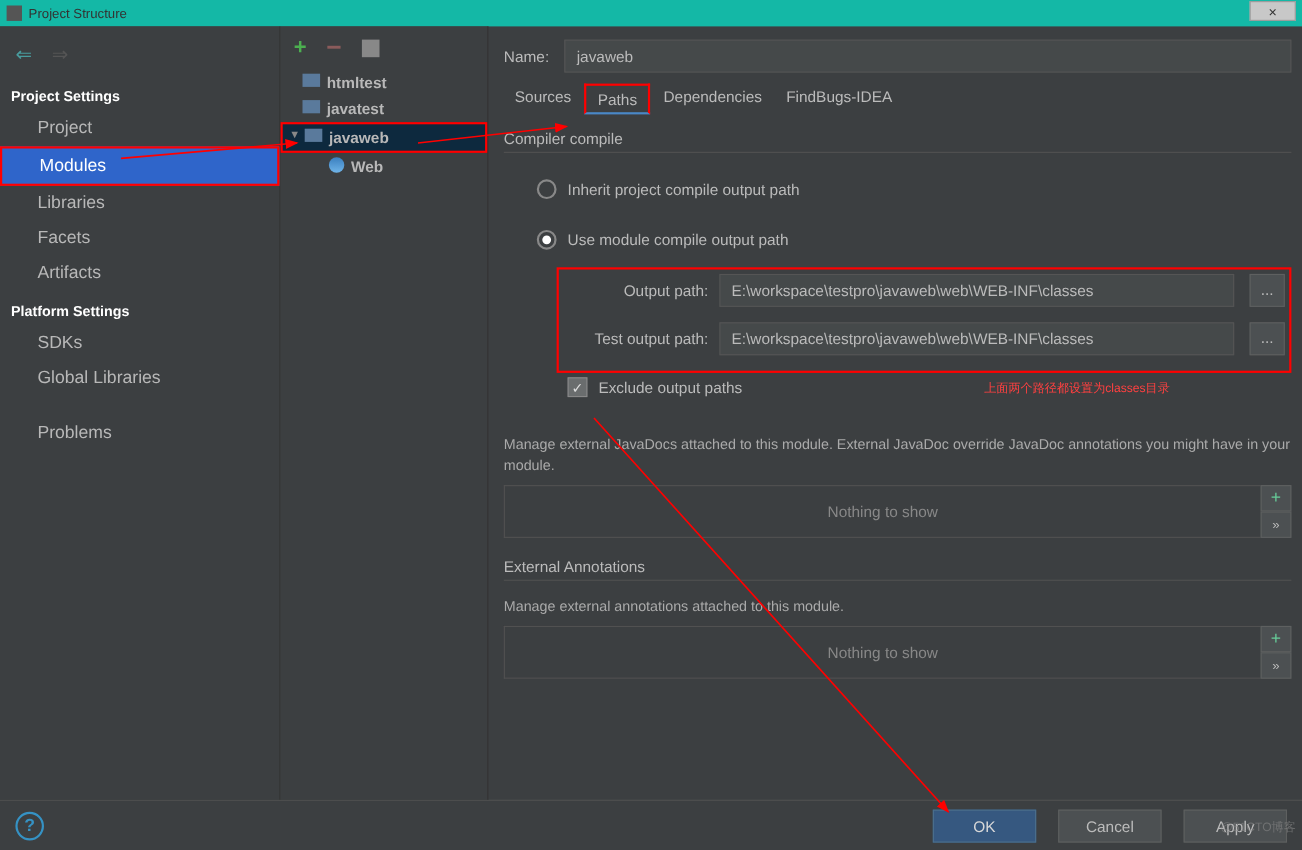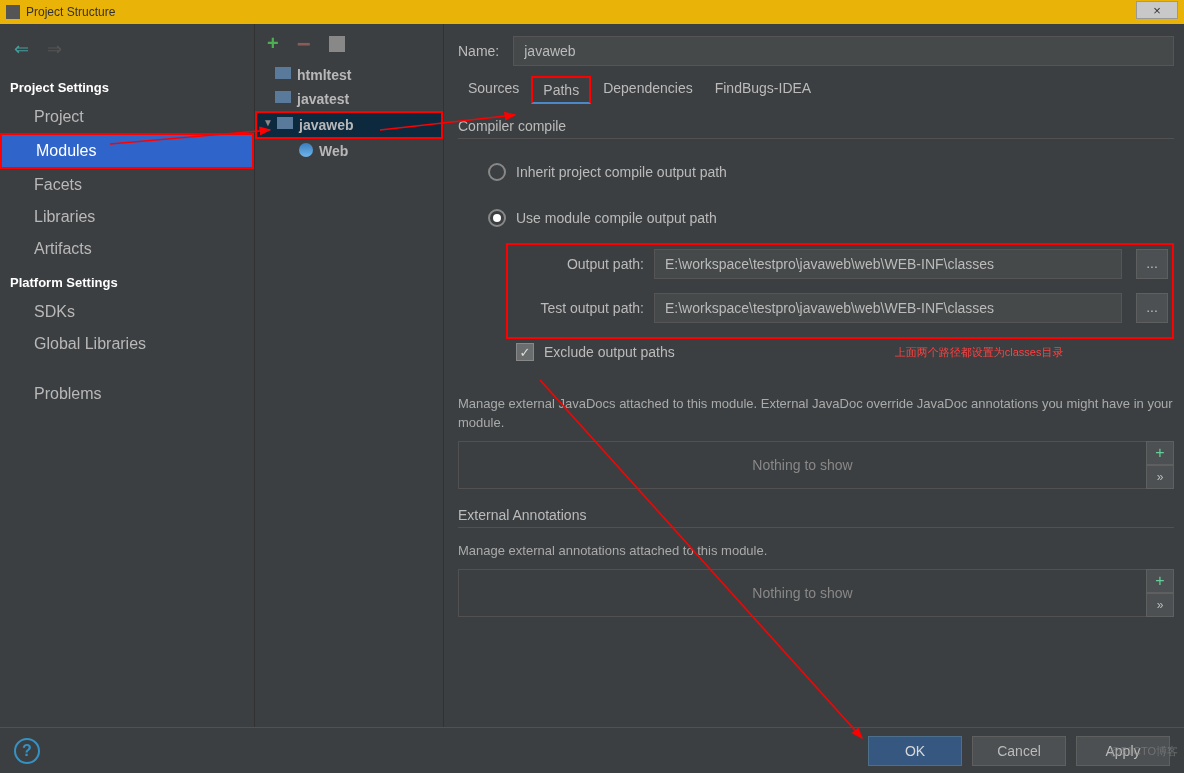--- a/index.html
+++ b/index.html
@@ -1,19 +1,19 @@
 <!DOCTYPE html>
 <html><head>
 <meta charset="utf-8">
 <style>
 * { margin: 0; padding: 0; box-sizing: border-box; font-family: "Segoe UI", Arial, sans-serif; }
 body { background: #3c3f41; color: #bbbbbb; width: 1184px; height: 773px; overflow: hidden; position: relative; }
 
 
-.titlebar { height: 24px; background: #eab308; display: flex; align-items: center; padding: 0 6px; color: #333; font-size: 12px; }
+.titlebar { height: 24px; background: #14b8a6; display: flex; align-items: center; padding: 0 6px; color: #333; font-size: 12px; }
 .titlebar-icon { width: 14px; height: 14px; background: #555; margin-right: 6px; display:inline-block; }
 .titlebar-close { position: absolute; right: 6px; top: 1px; width: 42px; height: 18px; background: #c8c8c8; color: #333; text-align: center; font-size: 13px; line-height: 18px; border: 1px solid #999; }
 
 .main { display: flex; height: 703px; }
 
 
 .sidebar { width: 255px; background: #3c3f41; border-right: 1px solid #323232; padding-top: 8px; }
 .nav-arrows { padding: 6px 14px 10px 14px; display: flex; gap: 18px; }
 .nav-arrow { color: #499c9e; font-size: 18px; }
 .nav-arrow.dim { color: #555; }
@@ -65,21 +65,21 @@
 .desc { font-size: 13px; color: #aaa; margin: 6px 0 8px 0; line-height: 1.45; }
 .empty-list { height: 48px; background: #3c3f41; border: 1px solid #515151; display: flex; align-items: center; justify-content: center; font-size: 14px; color: #888; border-right: none; }
 .list-wrap { display: flex; }
 .list-side { width: 28px; display:flex; flex-direction:column; }
 .side-btn { height: 24px; background: #4c5052; border: 1px solid #5e6060; color: #6c9; display:flex; align-items:center; justify-content:center; font-size:16px; }
 .side-btn.more { color: #bbb; font-size:12px; }
 
 
 .footer { height: 46px; display: flex; align-items: center; justify-content: space-between; padding: 0 14px; border-top: 1px solid #515151; }
 .help-icon { width: 26px; height: 26px; border: 2px solid #3592c4; border-radius: 50%; color: #3592c4; display:flex; align-items:center; justify-content:center; font-size:16px; font-weight:bold; }
-.btn-group { display: flex; gap: 10px; }
+.btn-group { display: flex; gap: 20px; }
 .btn { width: 94px; height: 30px; background: #4c5052; border: 1px solid #5e6060; color: #bbb; font-size: 14px; display:flex; align-items:center; justify-content:center; cursor:pointer; }
 .btn.primary { background: #365880; border-color: #4c708c; color: #d8d8d8; }
 
 
 .overlay { position: absolute; top: 0; left: 0; pointer-events: none; }
 
 .watermark { position: absolute; right: 6px; bottom: 14px; color: #888; font-size: 11px; opacity: 0.6; }
 </style>
 </head>
 <body>
@@ -92,22 +92,22 @@
 
 <div class="main">
   <div class="sidebar">
     <div class="nav-arrows">
       <span class="nav-arrow">⇐</span>
       <span class="nav-arrow dim">⇒</span>
     </div>
     <div class="section-title">Project Settings</div>
     <div class="sb-item">Project</div>
     <div class="sb-item selected red-box">Modules</div>
+    <div class="sb-item">Libraries</div>
     <div class="sb-item">Facets</div>
-    <div class="sb-item">Libraries</div>
     <div class="sb-item">Artifacts</div>
     <div class="section-title">Platform Settings</div>
     <div class="sb-item">SDKs</div>
     <div class="sb-item">Global Libraries</div>
     <div style="height:18px"></div>
     <div class="sb-item">Problems</div>
   </div>
 
   <div class="tree">
     <div class="tree-toolbar">

